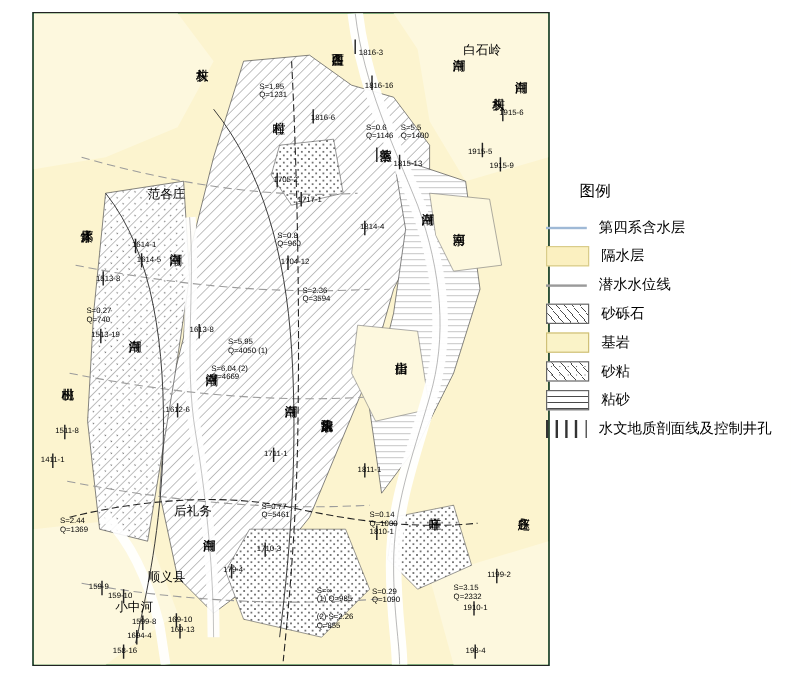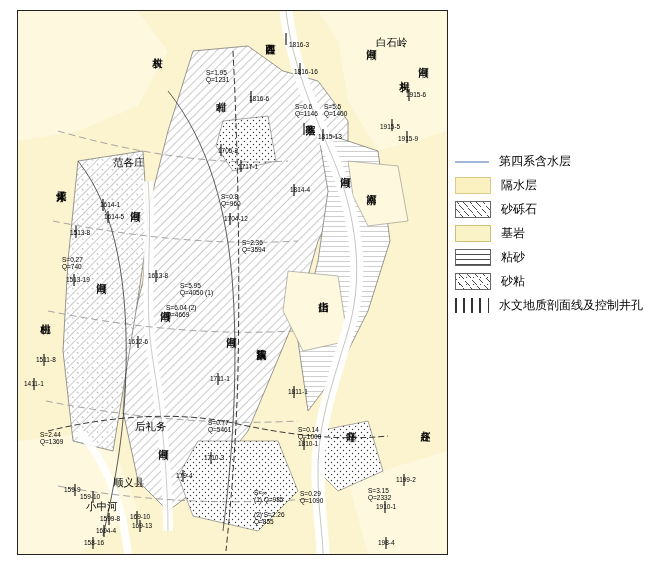--- a/index.html
+++ b/index.html
@@ -1,17 +1,17 @@
 <!DOCTYPE html>
 <html><head>
 <meta charset="utf-8">
 <style>
   html,body{margin:0;padding:0;background:#ffffff;}
   body{width:659px;height:564px;position:relative;font-family:"Liberation Sans","DejaVu Sans",sans-serif;overflow:hidden;}
-  #map-frame{position:absolute;left:17px;top:10px;width:429px;height:543px;border:1.5px solid #222;background:#15803d;overflow:hidden;}
+  #map-frame{position:absolute;left:27px;top:10px;width:429px;height:543px;border:1.5px solid #222;background:#15803d;overflow:hidden;}
   #map-inner{position:absolute;left:0;top:0;width:100%;height:100%;}
   .lbl{position:absolute;color:#000;line-height:1.05;white-space:pre;}
   .vert{writing-mode:vertical-rl;text-orientation:upright;letter-spacing:0px;}
   .wellnum{position:absolute;color:#000;font-size:6.5px;line-height:1.1;white-space:pre;}
   .frac{position:absolute;color:#000;font-size:6.5px;line-height:1.12;white-space:pre;}
   .place{font-size:10.5px;}
 
   
   #legend{position:absolute;left:455px;top:150px;width:200px;}
   #legend-title{font-size:13px;margin-left:28px;margin-bottom:10px;}
@@ -161,21 +161,21 @@
     <div class="lbl place vert" style="left:348px;top:175px;">河南寨</div>
     <div class="lbl place vert" style="left:112px;top:192px;">潮白河</div>
     <div class="lbl place vert" style="left:78px;top:264px;">潮白河</div>
     <div class="lbl place vert" style="left:142px;top:292px;">潮白河</div>
     <div class="lbl place vert" style="left:300px;top:282px;">唐指山</div>
     <div class="lbl place vert" style="left:22px;top:304px;">桃山村</div>
     <div class="lbl place vert" style="left:208px;top:318px;">潮白河</div>
     <div class="lbl place vert" style="left:238px;top:330px;">沿头魏家店</div>
     <div class="lbl place" style="left:117px;top:410px;">后礼务</div>
     <div class="lbl place" style="left:68px;top:450px;margin-top:40px;">小中河</div>
-    <div class="lbl place" style="left:95px;top:466px;">顺义县</div>
+    <div class="lbl place" style="left:95px;top:466px;font-family:Liberation Mono, monospace;">顺义县</div>
     <div class="lbl place vert" style="left:140px;top:430px;">潮白河</div>
     <div class="lbl place vert" style="left:328px;top:412px;">叶辛庄</div>
     <div class="lbl place vert" style="left:402px;top:412px;">赵各庄</div>
 
     <div class="wellnum" style="left:271px;top:30px;">1816-3</div>
     <div class="wellnum" style="left:276px;top:57px;">1816-16</div>
     <div class="wellnum" style="left:231px;top:84px;">1816-6</div>
     <div class="wellnum" style="left:388px;top:80px;">1915-6</div>
     <div class="wellnum" style="left:362px;top:112px;">1915-5</div>
     <div class="wellnum" style="left:380px;top:124px;">1915-9</div>
@@ -236,52 +236,59 @@
 Q=855</div>
     <div class="frac" style="left:282px;top:479px;">S=0.29
 Q=1090</div>
     <div class="frac" style="left:350px;top:476px;">S=3.15
 Q=2332</div>
 
   </div>
 </div>
 
 <div id="legend">
+  <div id="legend-title">图例</div>
 
   <div class="leg-row">
     <div class="leg-swatch">
         <div class="sw-line"></div>
       </div>
     <div class="leg-text">第四系含水层</div>
   </div>
 
   <div class="leg-row">
     <div class="leg-swatch sw-yellow"></div>
     <div class="leg-text">隔水层</div>
   </div>
 
+  <div class="leg-row">
+    <div class="leg-swatch">
+        <div class="sw-line-grey"></div>
+      </div>
+    <div class="leg-text">潜水水位线</div>
+  </div>
 
   <div class="leg-row">
     <div class="leg-swatch sw-box pat-sandgravel"></div>
     <div class="leg-text">砂砾石</div>
   </div>
 
   <div class="leg-row">
     <div class="leg-swatch sw-rock"></div>
     <div class="leg-text">基岩</div>
   </div>
 
   <div class="leg-row">
+    <div class="leg-swatch sw-box pat-sandclay"></div>
+    <div class="leg-text">砂粘</div>
+  </div>
+
+  <div class="leg-row">
     <div class="leg-swatch sw-box pat-claysand"></div>
     <div class="leg-text">粘砂</div>
-  </div>
-
-  <div class="leg-row">
-    <div class="leg-swatch sw-box pat-sandclay"></div>
-    <div class="leg-text">砂粘</div>
   </div>
 
 
   <div class="leg-row">
     <div class="leg-swatch sw-wellsym">
       <i></i>
         <i></i>
         <i></i>
         <i></i>
         <i></i>

